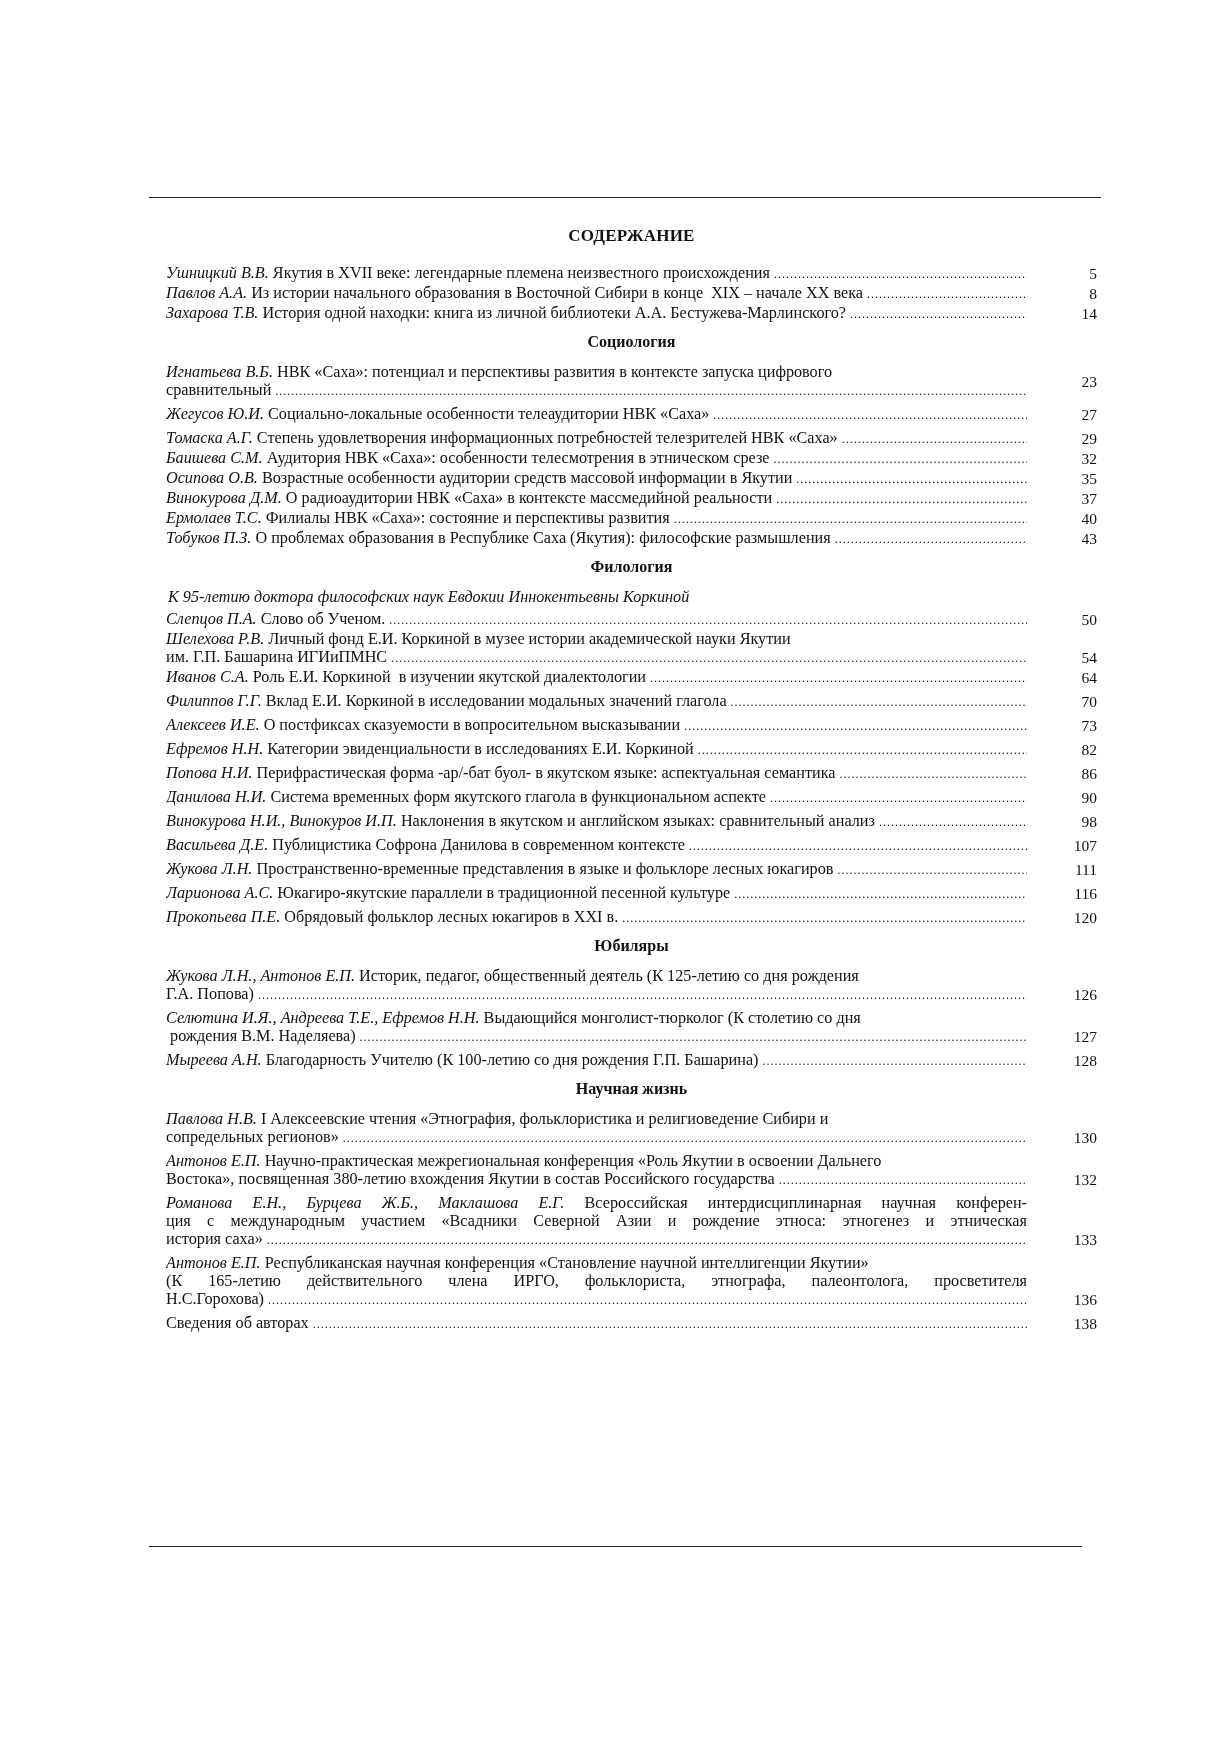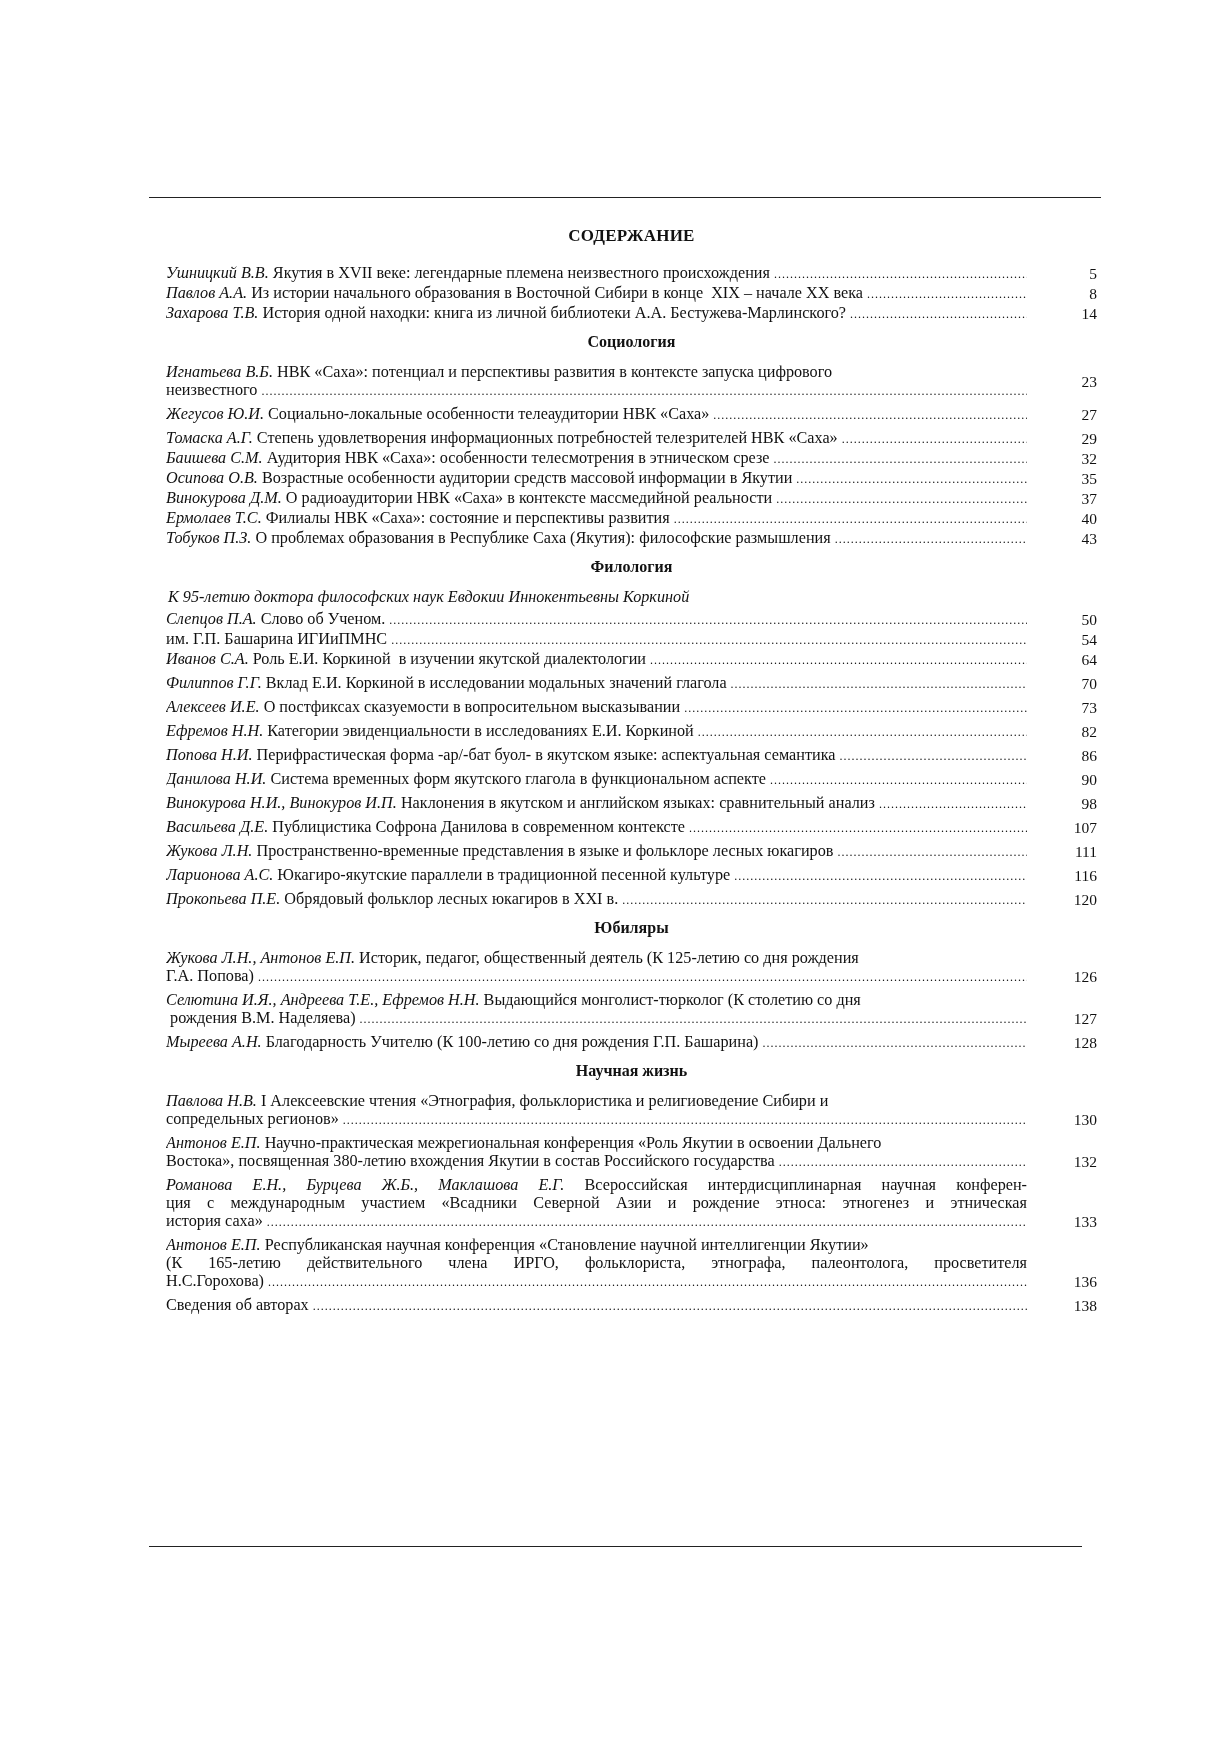--- a/index.html
+++ b/index.html
@@ -67,21 +67,21 @@
     </div>
   </div>
 
   <div class="section">
     <div class="section-title">Социология</div>
 
     <div class="entry">
       <div class="text">
         <div><span class="author">Игнатьева В.Б.</span> <span>НВК «Саха»: потенциал и перспективы развития в контексте запуска цифрового</span></div>
         <div class="line-with-dots">
-            <span class="lt">неизвестного</span>
+            <span class="lt">сравнительный</span>
             <span class="fill"></span>
           </div>
       </div>
       <div class="page mid">23</div>
     </div>
     <div class="entry">
       <div class="text">
           <div class="line-with-dots">
             <span class="lt"><span class="author">Жегусов Ю.И.</span> <span>Социально-локальные особенности телеаудитории НВК «Саха»</span></span>
             <span class="fill"></span>
@@ -153,20 +153,21 @@
       <div class="text">
           <div class="line-with-dots">
             <span class="lt"><span class="author">Слепцов П.А.</span> <span>Слово об Ученом.</span></span>
             <span class="fill"></span>
           </div>
         </div>
       <div class="page">50</div>
     </div>
     <div class="entry tight">
       <div class="text">
+        <div><span class="author">Шелехова Р.В.</span> <span>Личный фонд Е.И. Коркиной в музее истории академической науки Якутии</span></div>
         <div class="line-with-dots">
             <span class="lt">им. Г.П. Башарина ИГИиПМНС</span>
             <span class="fill"></span>
           </div>
       </div>
       <div class="page">54</div>
     </div>
     <div class="entry">
       <div class="text">
           <div class="line-with-dots">

